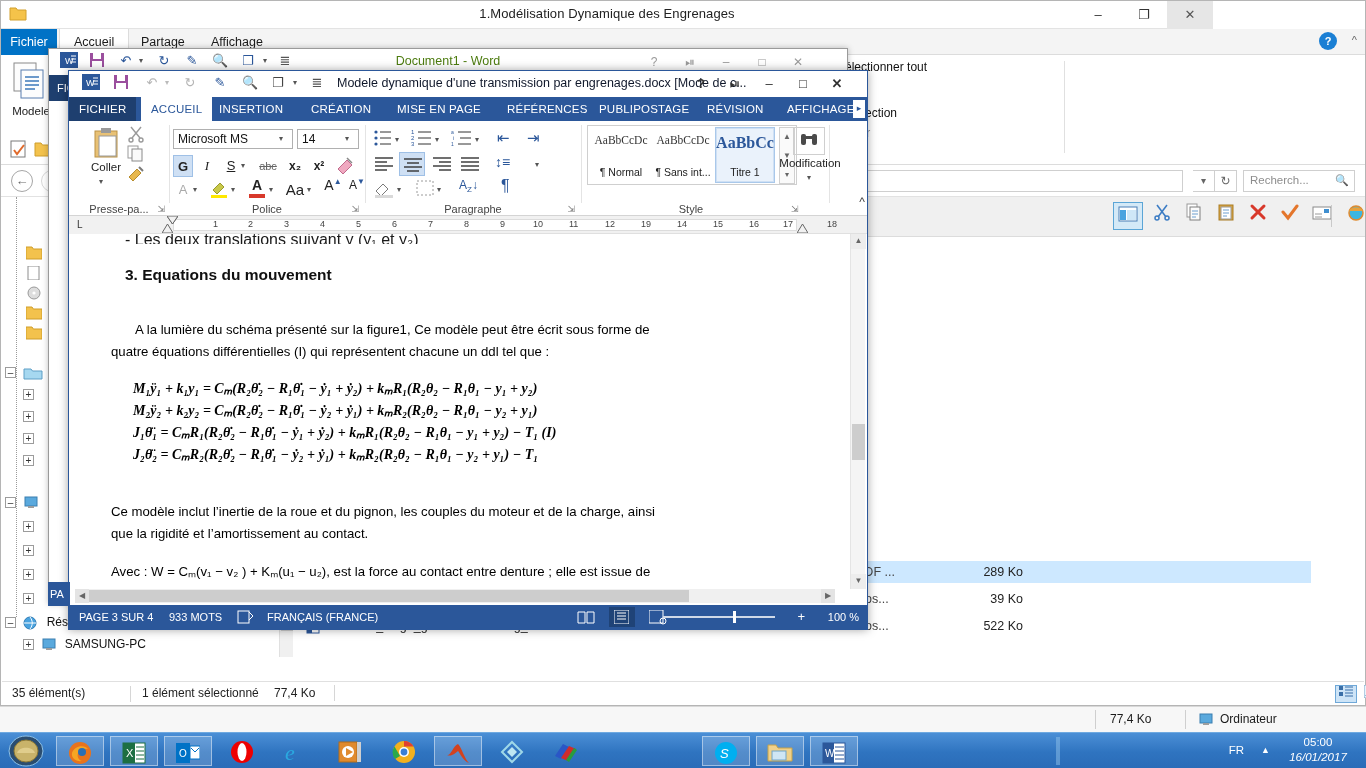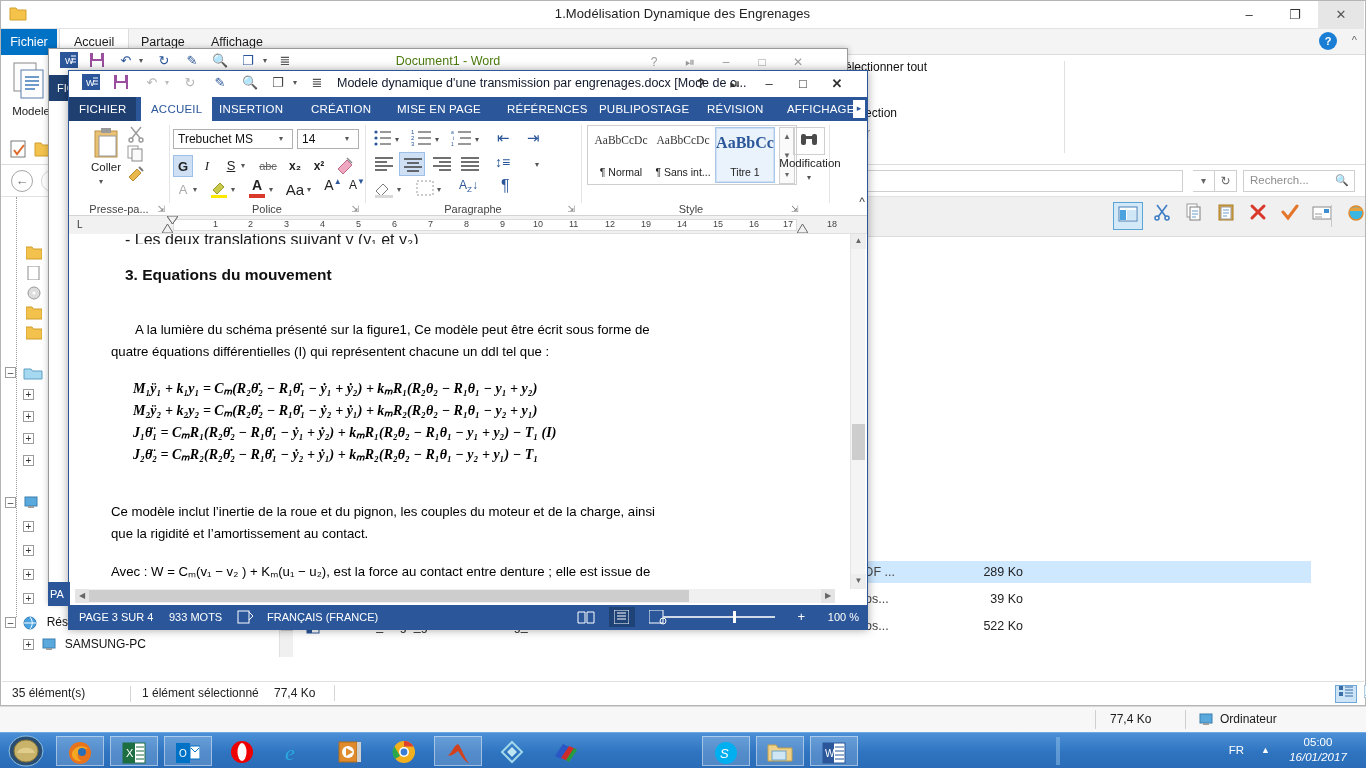--- a/index.html
+++ b/index.html
@@ -13,21 +13,21 @@
   }
   #screen { position: relative; width: 1366px; height: 768px; overflow: hidden; background:#fff; }
 
   
   .abs { position: absolute; }
   .nosel { user-select: none; }
 
   
   #explorer { left:0; top:0; width:1366px; height:706px; background:#ffffff; border:1px solid #b5b5b5; }
   #exp-titlebar {
-    left:0; top:0; width:1363px; height:28px;
+    left:0; top:0; width:1212px; height:28px;
     background:#ffffff; border-bottom:1px solid #e3e3e3;
   }
   #exp-title {
     position:absolute; left:0; right:0; top:5px; text-align:center;
     font-size:13px; color:#222; letter-spacing:.1px;
   }
   #exp-folder-icon { left:8px; top:5px; width:18px; height:16px; }
   .winbtn { position:absolute; top:0; width:46px; height:28px; line-height:28px; text-align:center; color:#333; font-size:13px; }
   .winbtn.close { background:#e6e6e6; color:#555; }
 
@@ -584,21 +584,21 @@
         <svg class="abs" style="left:58px;top:44px;width:18px;height:18px" viewBox="0 0 18 18">
             <path d="M2 12l8-8 4 4-8 8z" fill="#e8b84d" stroke="#b88d2c"></path>
             <path d="M12 2l4 4" stroke="#7a7a7a" stroke-width="2"></path>
           </svg>
         <div class="rgroup-label">Presse-pa...</div>
         <div class="rdlg" style="right:4px">⇲</div>
       </div>
       <div class="rsep" style="left:100px"></div>
 
       <div class="rgroup" style="left:104px;width:188px">
-        <div class="fontname">Trebuchet MS</div>
+        <div class="fontname">Microsoft MS</div>
         <div class="abs" style="left:106px;top:13px;font-size:8px;color:#555">▾</div>
         <div class="fontsize">14</div>
         <div class="abs" style="left:172px;top:13px;font-size:8px;color:#555">▾</div>
 
         <div class="fbtn on" style="left:0;top:34px;width:20px;font-weight:bold">G</div>
         <div class="fbtn" style="left:24px;top:34px;width:20px;font-style:italic;font-family:'Liberation Serif',serif">I</div>
         <div class="fbtn" style="left:48px;top:34px;width:20px;text-decoration:underline">S</div>
         <div class="abs" style="left:68px;top:40px;font-size:8px;color:#555">▾</div>
         <div class="fbtn" style="left:82px;top:34px;width:26px;text-decoration:line-through;font-size:11px;color:#666">abc</div>
         <div class="fbtn" style="left:112px;top:34px;width:20px;font-size:12px;font-weight:bold">x₂</div>

